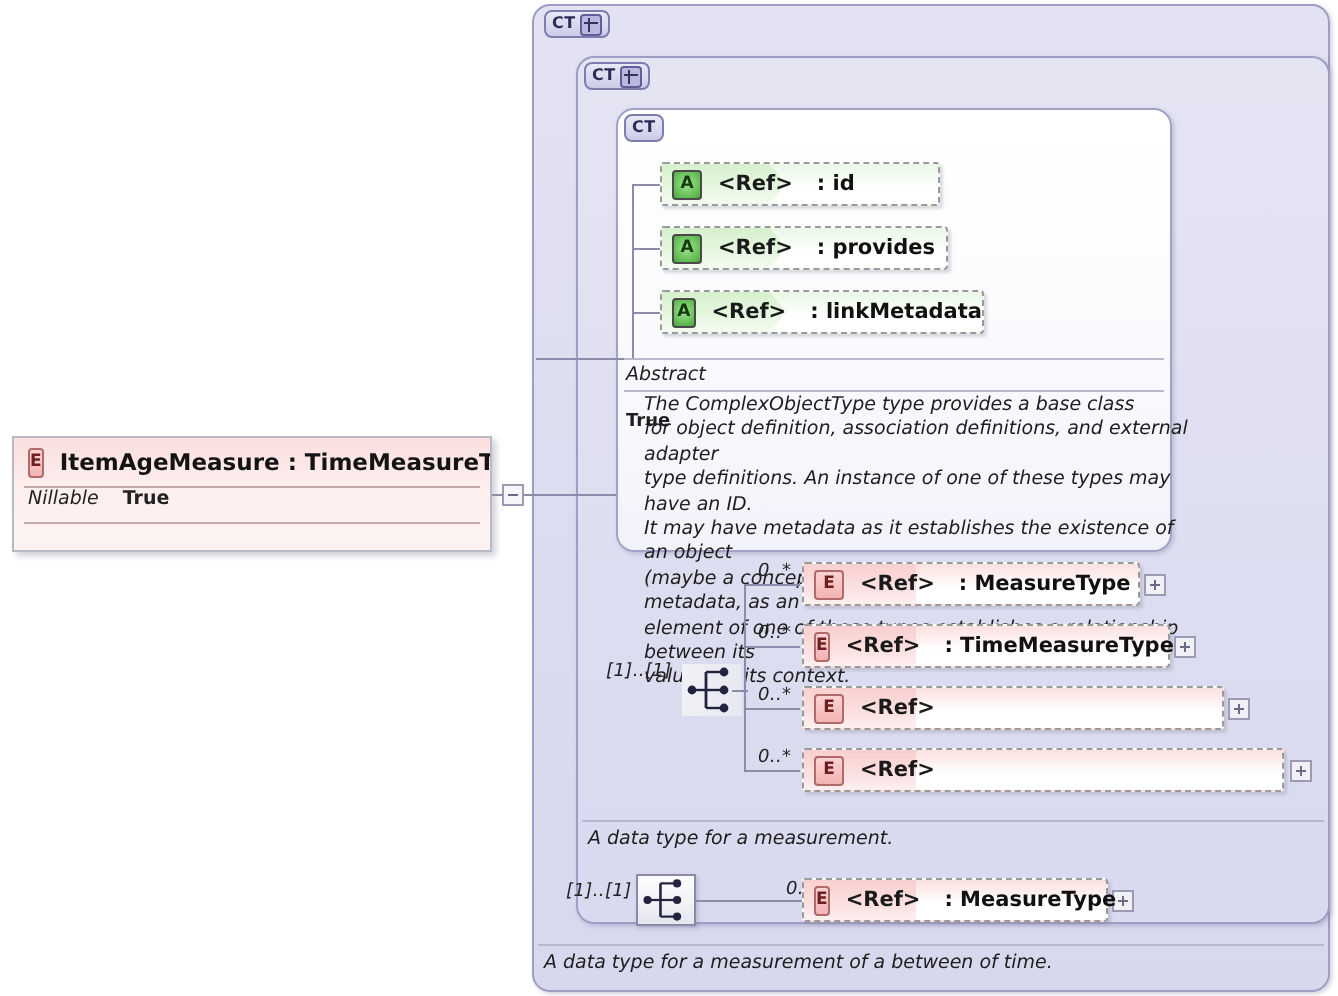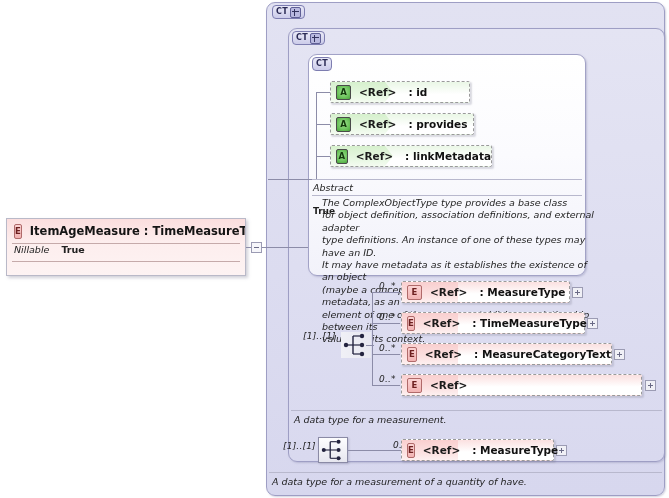--- a/index.html
+++ b/index.html
@@ -437,21 +437,20 @@
   <span class="row-ref">&lt;Ref&gt;</span>
   <span class="row-label">: TimeMeasureType</span>
 </div>
 <div class="expand-box" style="left:587px; top:318px;"></div>
 
 <div class="card" style="left:379px; top:343px;">0..*</div>
 <div class="row-box row-elem" style="left:401px; top:343px; width:211px;">
   <span class="ribbon"></span>
   <span class="icon-e">E</span>
   <span class="row-ref">&lt;Ref&gt;</span>
-  <span class="row-label">: MeasureCategoryText</span>
 </div>
 <div class="expand-box" style="left:614px; top:349px;"></div>
 
 <div class="card" style="left:379px; top:374px;">0..*</div>
 <div class="row-box row-elem" style="left:401px; top:374px; width:241px;">
   <span class="ribbon"></span>
   <span class="icon-e">E</span>
   <span class="row-ref">&lt;Ref&gt;</span>
 </div>
 <div class="expand-box" style="left:645px; top:380px;"></div>
@@ -480,21 +479,21 @@
 <div class="card" style="left:379px; top:440px;margin-left:14px;">0..1</div>
 <div class="row-box row-elem" style="left:401px; top:439px; width:153px;">
   <span class="ribbon"></span>
   <span class="icon-e">E</span>
   <span class="row-ref">&lt;Ref&gt;</span>
   <span class="row-label">: MeasureType</span>
 </div>
 <div class="expand-box" style="left:556px; top:445px;"></div>
 
 <div class="meta-sep" style="left:269px; top:472px; width:393px;"></div>
-<div class="doc-line" style="left:272px; top:476px;">A data type for a measurement of a quantity of have.</div>
+<div class="doc-line" style="left:272px; top:476px;">A data type for a measurement of a between of time.</div>
 
 <div class="elem-box" style="left:6px; top:218px; width:240px; height:58px;">
   <div class="eb-title">
     <span class="icon-e" style="margin-left:0;">E</span>
     <span class="eb-name">ItemAgeMeasure : TimeMeasureType</span>
   </div>
   <div class="eb-sep"></div>
   <div class="eb-prop">
     <span class="k">Nillable</span>
     <span class="v">True</span>

